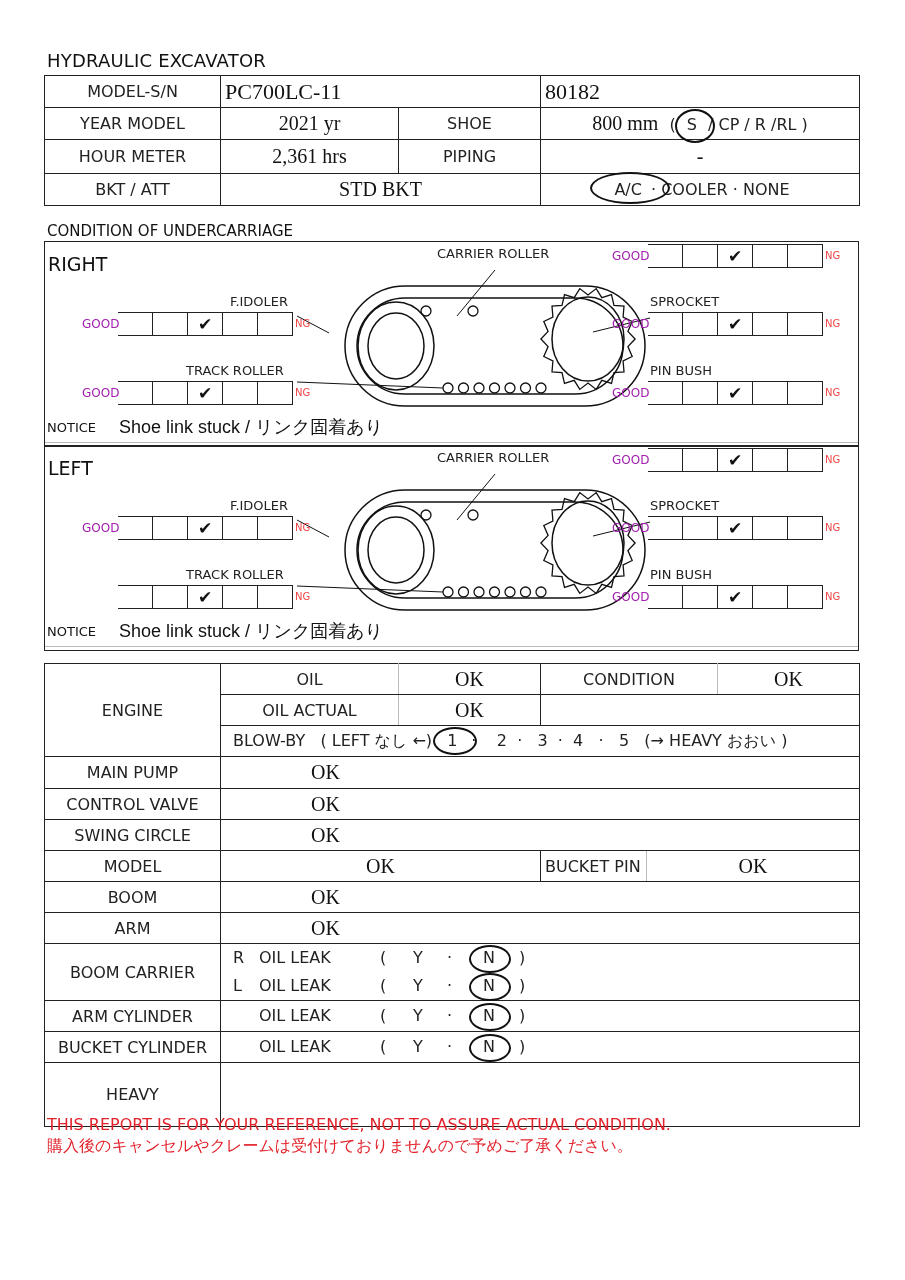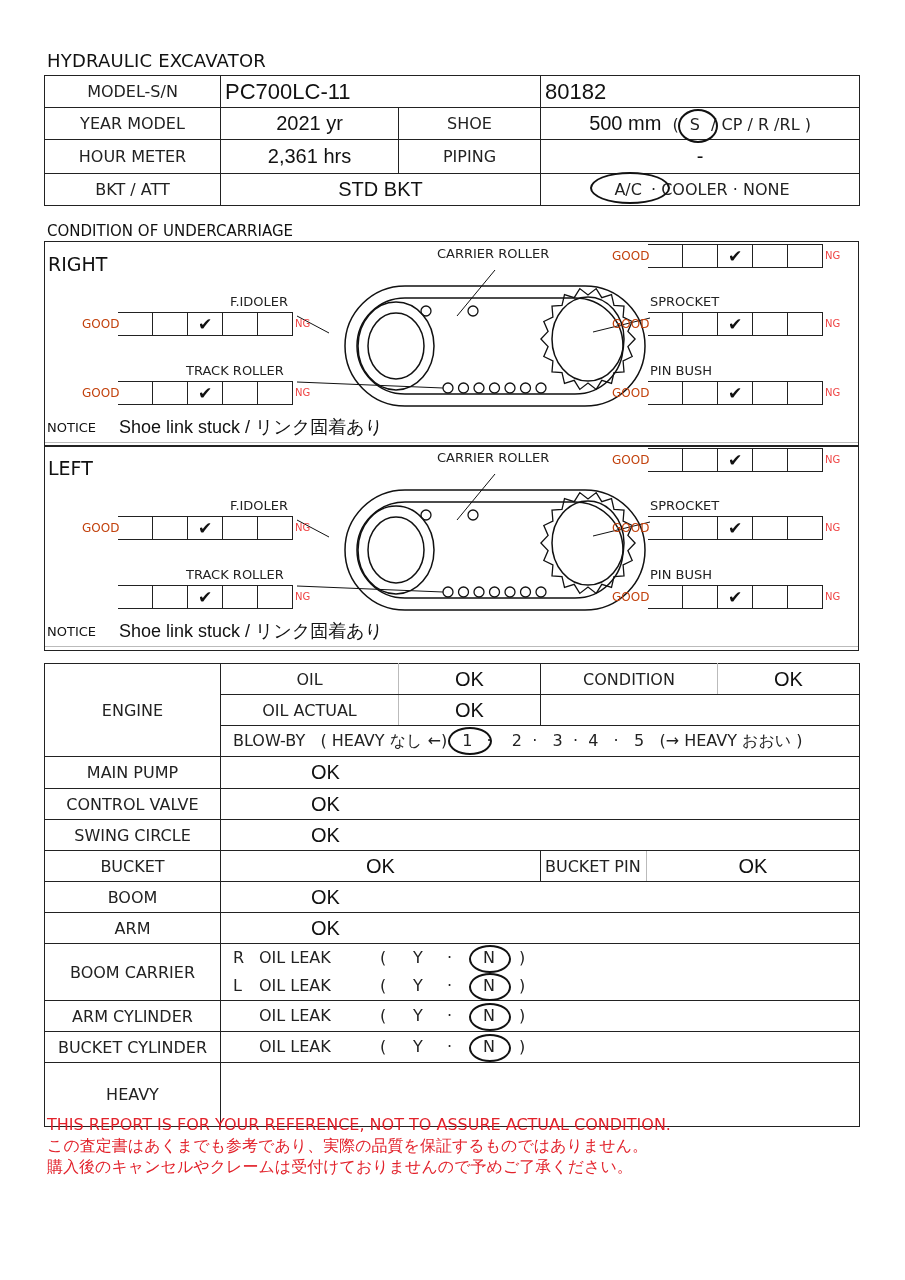--- a/index.html
+++ b/index.html
@@ -1,33 +1,33 @@
 <!DOCTYPE html>
 <html><head>
 <meta charset="utf-8">
 <style>
   html, body { margin:0; padding:0; background:#fff; }
   body { width:905px; height:1280px; position:relative; font-family:"DejaVu Sans", sans-serif; color:#111; overflow:hidden; }
   .abs { position:absolute; }
   .title { left:47px; top:50px; font-size:18px; letter-spacing:0.2px; }
   .lbl { font-family:"DejaVu Sans", sans-serif; font-size:16px; color:#222; }
-  .val { font-family:Liberation Sans, sans-serif; font-size:20px; }
+  .val { font-family:Liberation Serif, serif; font-size:20px; }
   table.grid { position:absolute; border-collapse:collapse; table-layout:fixed; }
   table.grid td { border:1.5px solid #222; padding:0 4px; height:30px; white-space:nowrap; overflow:visible; position:relative; }
   td.r { text-align:center; }
   td.c { text-align:center; }
   .thin { border-right-color:#bbb !important; }
   .ell { position:absolute; border:2px solid #111; border-radius:50%; }
   
   .uc { position:absolute; left:44px; width:813px; border:1.5px solid #222; }
   .side { position:absolute; font-size:19px; }
   .sbar { position:absolute; display:flex; }
   .sbar .cell { width:34px; height:22px; border:1.3px solid #222; border-left-width:0; text-align:center; font-size:17px; line-height:22px; font-weight:bold; }
   .sbar .cell:first-child { border-left-width:1.3px; }
-  .gtag { font-size:12px; color:#c2410c; line-height:24px; }
+  .gtag { font-size:12px; color:#a21caf; line-height:24px; }
   .ntag { font-size:10px; color:#ef4444; line-height:24px; }
   .clabel { position:absolute; font-size:13px; color:#222; }
   .notice-lbl { position:absolute; font-size:13px; }
   .notice-txt { position:absolute; font-family:"Liberation Sans", sans-serif; font-size:18px; }
   .disc { position:absolute; left:47px; top:1114px; color:#e2222b; font-size:16px; line-height:21px; }
 </style>
 </head>
 <body>
 
 <div class="abs title">HYDRAULIC EXCAVATOR</div>
@@ -43,21 +43,21 @@
       <tr style="height:32px">
     <td class="r lbl">MODEL-S/N</td>
     <td colspan="2" class="val" style="font-size:22px">PC700LC-11</td>
     <td class="val" style="font-size:22px">80182</td>
   </tr>
   <tr style="height:32px">
     <td class="r lbl">YEAR MODEL</td>
     <td class="c val">2021 yr</td>
     <td class="r lbl">SHOE</td>
     <td class="c">
-      <span class="val">500 mm</span>
+      <span class="val">800 mm</span>
       <span class="lbl" style="position:relative;margin-left:6px;">(
         <span style="position:relative;display:inline-block;padding:0 6px;">
           <span>S</span>
           <span class="ell" style="left:-6px;top:-6px;width:36px;height:30px;"></span>
         </span> / <span>CP</span> / <span>R</span> /<span>RL</span> )
       </span>
     </td>
   </tr>
   <tr style="height:34px">
     <td class="r lbl">HOUR METER</td>
@@ -255,39 +255,39 @@
     <td class="c val">OK</td>
   </tr>
   <tr style="height:28px">
     <td class="c lbl thin">OIL ACTUAL</td>
     <td class="c val">OK</td>
     <td colspan="3"></td>
   </tr>
   <tr style="height:28px">
     <td colspan="5" class="lbl" style="padding-left:12px;">
       <span>BLOW-BY</span>&nbsp;&nbsp;
-      <span>( HEAVY なし ←)</span>
+      <span>( LEFT なし ←)</span>
       <span style="position:relative;display:inline-block;margin:0 14px 0 10px;"><span>1</span><span class="ell" style="left:-14px;top:-4px;width:40px;height:24px;"></span></span>·&nbsp;&nbsp;&nbsp;&nbsp;<span>2</span>&nbsp;&nbsp;·&nbsp;&nbsp;&nbsp;<span>3</span>&nbsp;&nbsp;·&nbsp;&nbsp;<span>4</span>&nbsp;&nbsp;&nbsp;·&nbsp;&nbsp;&nbsp;<span>5</span>&nbsp;&nbsp;
       <span>(→ HEAVY おおい )</span>
     </td>
   </tr>
   <tr style="height:32px">
     <td class="r lbl">MAIN PUMP</td>
     <td colspan="5" class="val" style="padding-left:90px">OK</td>
   </tr>
   <tr style="height:29px">
     <td class="r lbl">CONTROL VALVE</td>
     <td colspan="5" class="val" style="padding-left:90px">OK</td>
   </tr>
   <tr style="height:29px">
     <td class="r lbl">SWING CIRCLE</td>
     <td colspan="5" class="val" style="padding-left:90px">OK</td>
   </tr>
   <tr style="height:29px">
-    <td class="r lbl">BUCKET</td>
+    <td class="r lbl">MODEL</td>
     <td colspan="2" class="c val">OK</td>
     <td class="lbl thin">BUCKET PIN</td>
     <td colspan="2" class="c val">OK</td>
   </tr>
   <tr style="height:29px">
     <td class="r lbl">BOOM</td>
     <td colspan="5" class="val" style="padding-left:90px">OK</td>
   </tr>
   <tr style="height:28px">
     <td class="r lbl">ARM</td>
@@ -344,15 +344,14 @@
   </tr>
   <tr style="height:64px">
     <td class="r lbl">HEAVY</td>
     <td colspan="5" class="lbl"></td>
   </tr>
 </tbody>
   </table>
 
 <div class="disc" style="color: rgb(226, 34, 43);">
   <div>THIS REPORT IS FOR YOUR REFERENCE, NOT TO ASSURE ACTUAL CONDITION.</div>
-  <div>この査定書はあくまでも参考であり、実際の品質を保証するものではありません。</div>
   <div>購入後のキャンセルやクレームは受付けておりませんので予めご了承ください。</div>
 </div>
 
 </body></html>

